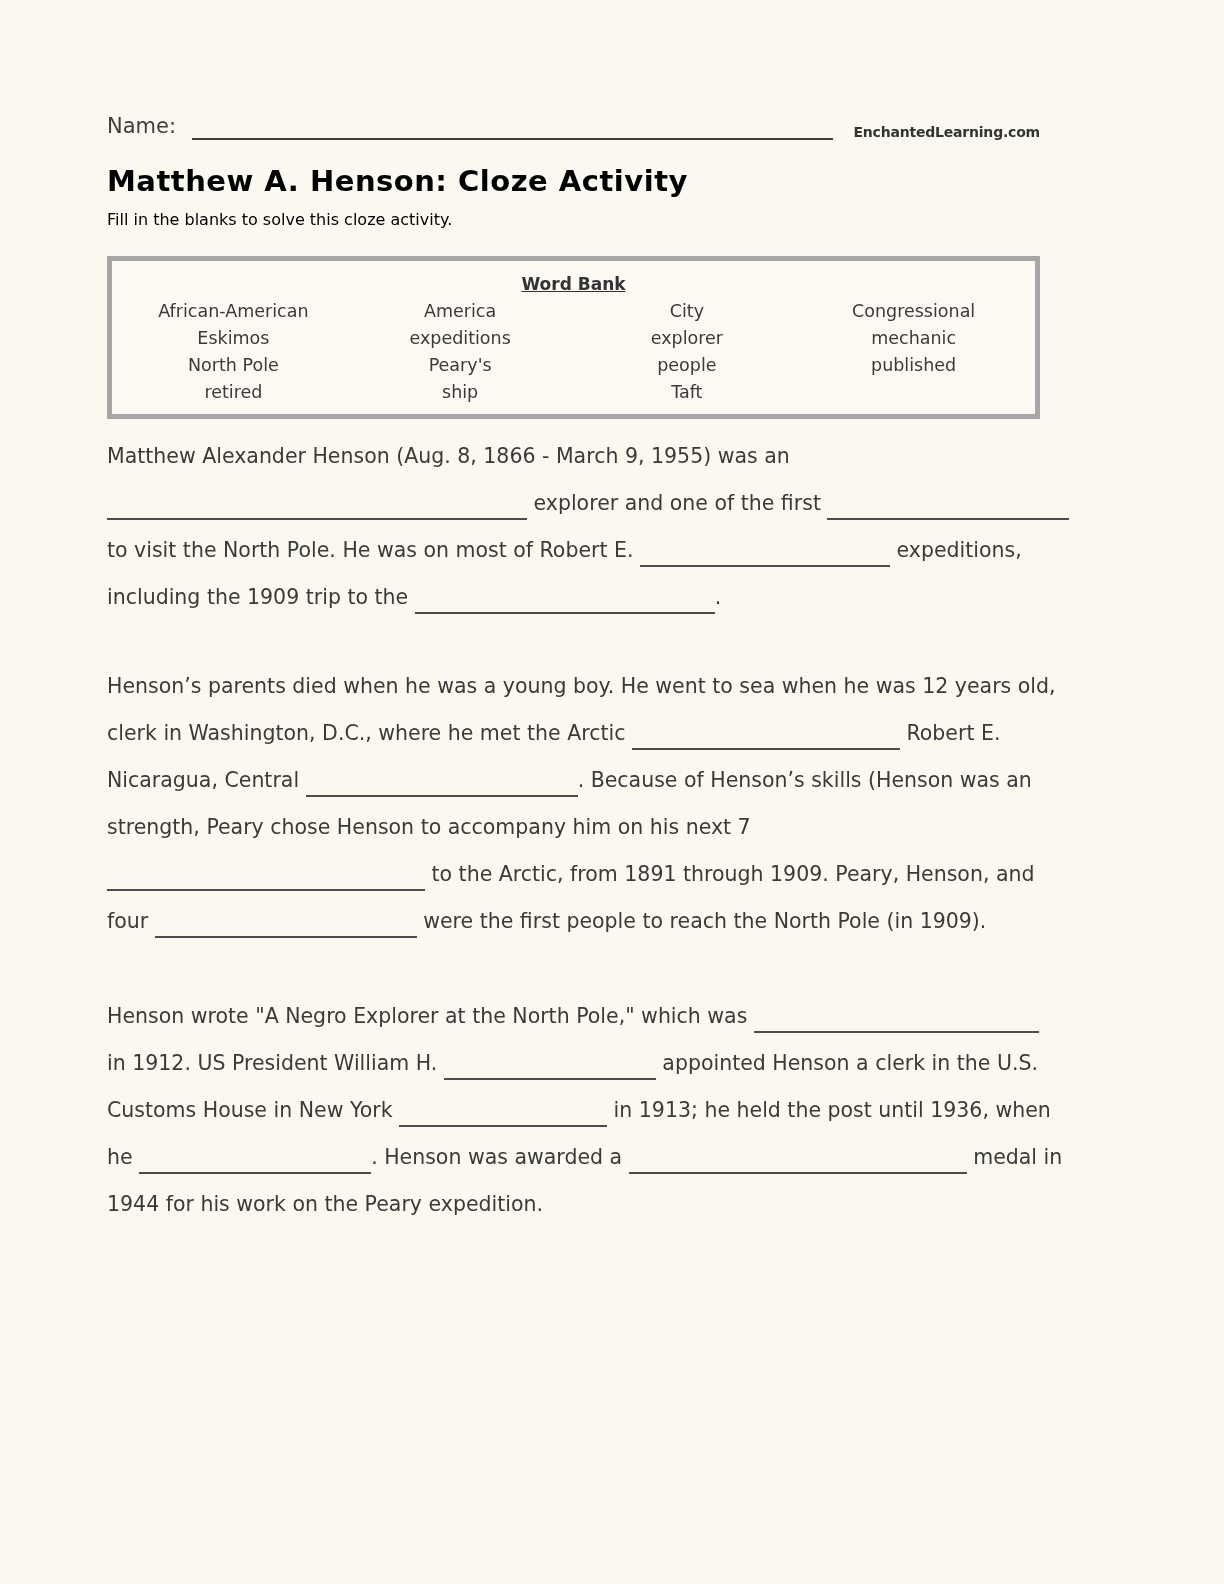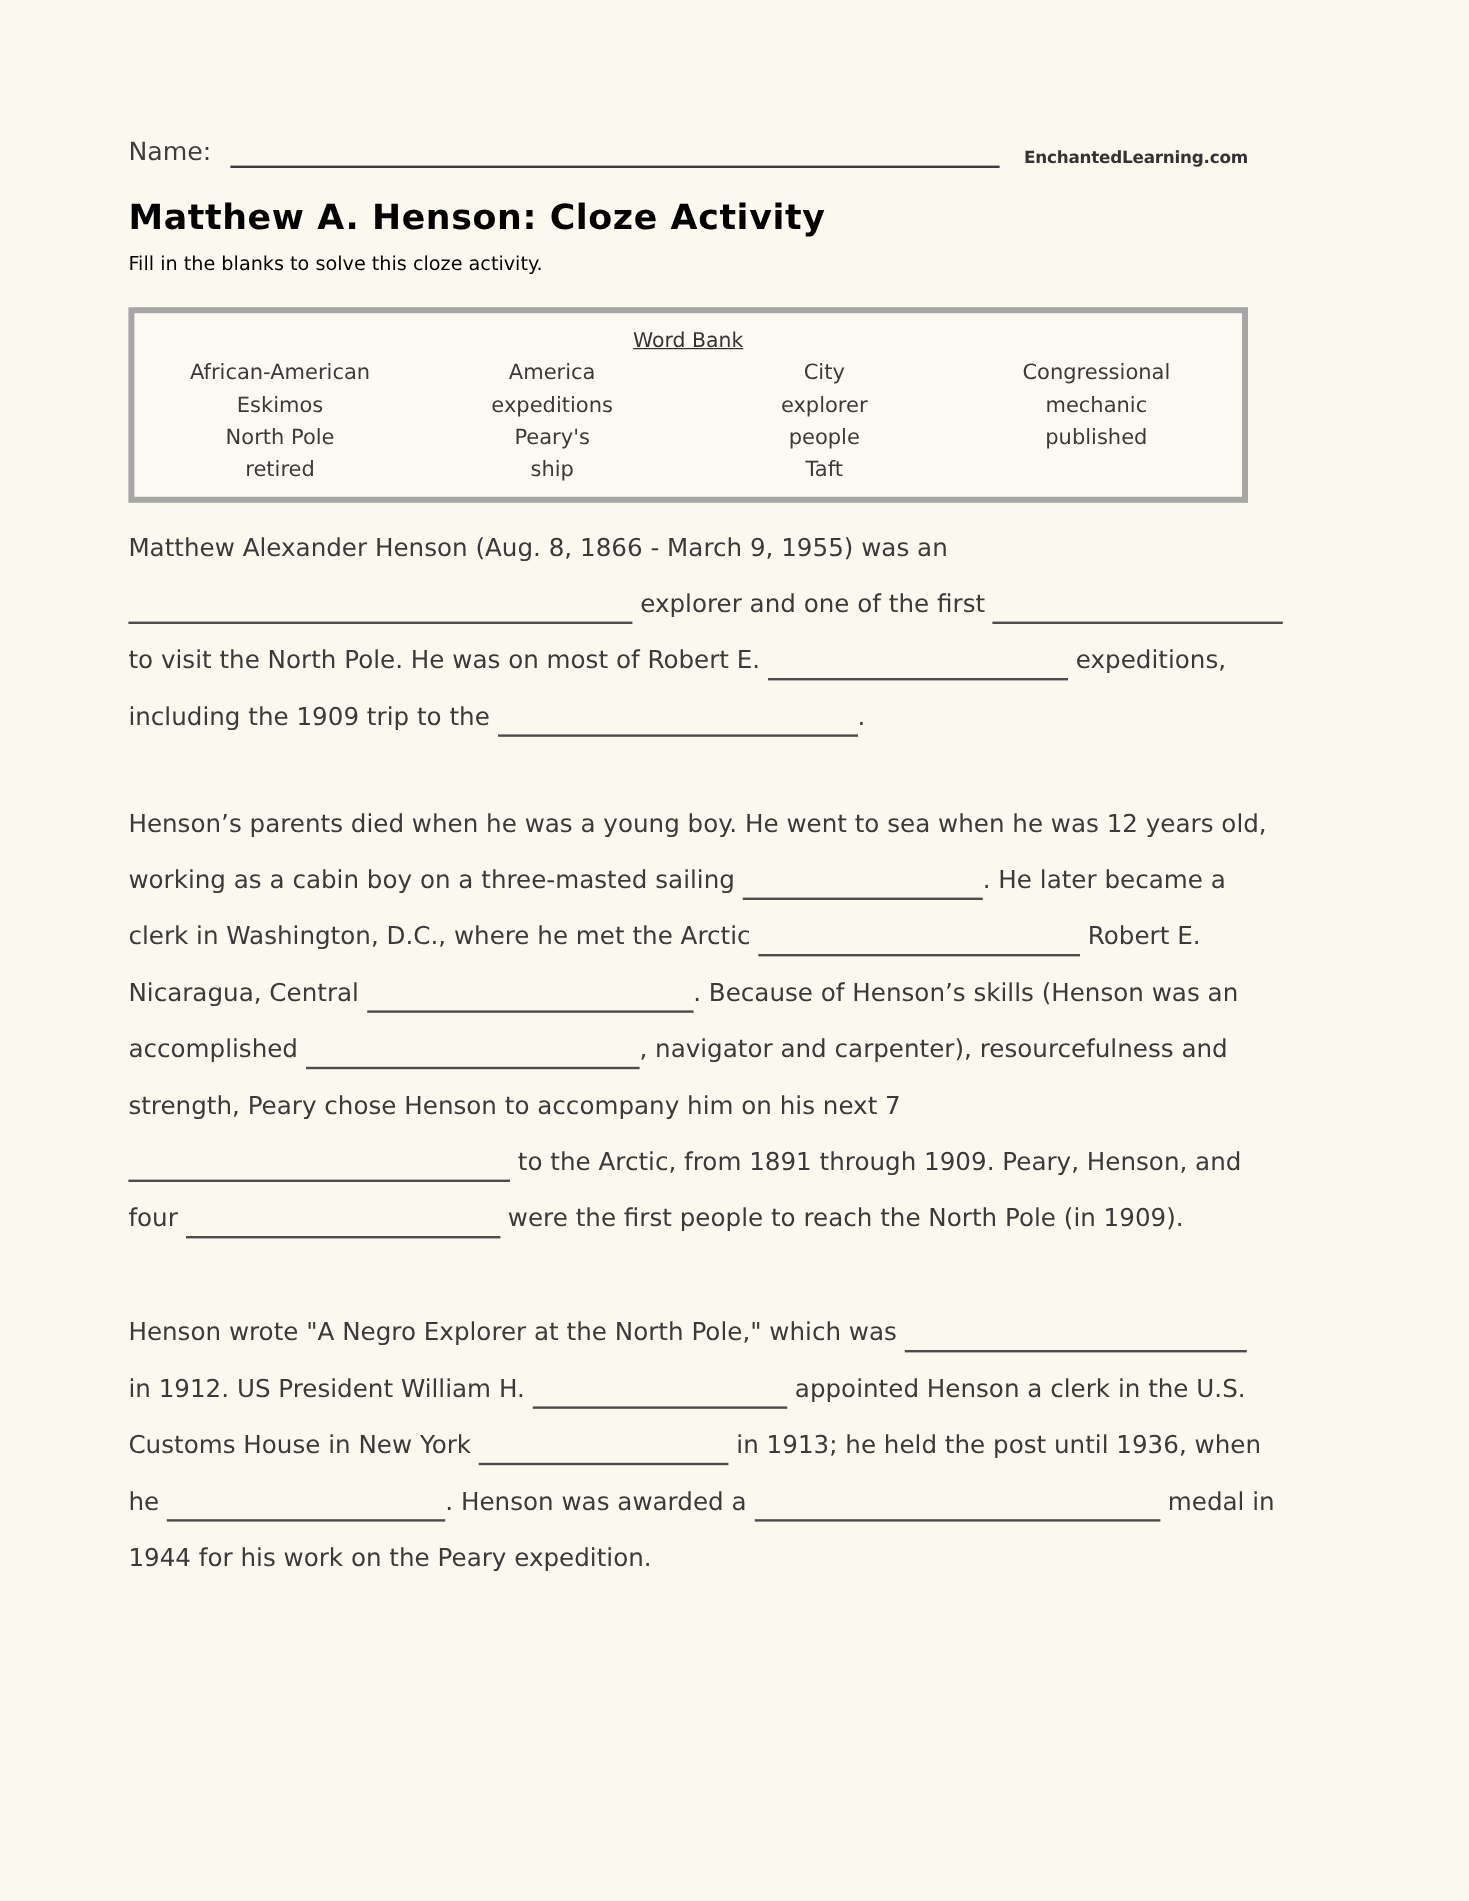--- a/index.html
+++ b/index.html
@@ -17,21 +17,21 @@
   .name-label { font-size: 21px; color: #3d3d3d; line-height: 28px; }
   .name-line { flex: 1; height: 30px; border-bottom: 2px solid #3c3c3c; margin: 0 20px 0 16px; }
   .site { font-size: 14px; font-weight: bold; color: #333; letter-spacing: -0.2px; }
 
   
   .title { font-size: 29px; font-weight: 700; color: #000000; margin: 22px 0 0 0; letter-spacing: 0.5px; line-height: 38px; }
   .instructions { font-size: 16px; margin-top: 8px; line-height: 24px; color: #000000; }
 
   
   .word-bank { margin-top: 24px; border: 5px solid #a6a6a6; background: #fbf9f2; padding: 10px 8px 8px 8px; }
-  .wb-title { text-align: center; font-size: 17px; font-weight: normal; text-decoration: underline; line-height: 27px; color: #333; }
+  .wb-title { text-align: center; font-size: 17px; font-weight: bold; text-decoration: underline; line-height: 27px; color: #333; }
   .wb-grid { display: grid; grid-template-columns: repeat(4, 1fr); }
   .wb-col { text-align: center; }
   .wb-word { font-size: 17.5px; line-height: 27px; color: #3a3a3a; }
 
   
   .body-text { margin-top: 14px; font-size: 20.5px; }
   .para .line { height: 47px; line-height: 47px; white-space: pre; }
   .para-2 { margin-top: 42px; }
   .para-3 { margin-top: 48px; }
   .blank { display: inline-block; height: 32px; border-bottom: 2px solid #4c4c4c; vertical-align: -10px; }
@@ -85,24 +85,22 @@
 
   <div class="body-text">
     <div class="para para-1">
         <div class="line"><span class="run">Matthew Alexander Henson (Aug. 8, 1866 - March 9, 1955) was an</span></div>
         <div class="line"><span class="blank" style="width: 420px;"></span><span class="run"> explorer and one of the first </span><span class="blank" style="width: 242px;"></span></div>
         <div class="line"><span class="run">to visit the North Pole. He was on most of Robert E. </span><span class="blank" style="width: 250px;"></span><span class="run"> expeditions,</span></div>
         <div class="line"><span class="run">including the 1909 trip to the </span><span class="blank" style="width: 300px;"></span><span class="run">.</span></div>
       </div>
     <div class="para para-2">
         <div class="line"><span class="run">Henson’s parents died when he was a young boy. He went to sea when he was 12 years old,</span></div>
-        <div class="line"><span class="run">working as a cabin boy on a three-masted sailing </span><span class="blank" style="width: 200px;"></span><span class="run">. He later became a</span></div>
         <div class="line"><span class="run">clerk in Washington, D.C., where he met the Arctic </span><span class="blank" style="width: 268px;"></span><span class="run"> Robert E.</span></div>
         <div class="line"><span class="run">Nicaragua, Central </span><span class="blank" style="width: 272px;"></span><span class="run">. Because of Henson’s skills (Henson was an</span></div>
-        <div class="line"><span class="run">accomplished </span><span class="blank" style="width: 278px;"></span><span class="run">, navigator and carpenter), resourcefulness and</span></div>
         <div class="line"><span class="run">strength, Peary chose Henson to accompany him on his next 7</span></div>
         <div class="line"><span class="blank" style="width: 318px;"></span><span class="run"> to the Arctic, from 1891 through 1909. Peary, Henson, and</span></div>
         <div class="line"><span class="run">four </span><span class="blank" style="width: 262px;"></span><span class="run"> were the first people to reach the North Pole (in 1909).</span></div>
       </div>
     <div class="para para-3">
         <div class="line"><span class="run">Henson wrote "A Negro Explorer at the North Pole," which was </span><span class="blank" style="width: 285px;"></span></div>
         <div class="line"><span class="run">in 1912. US President William H. </span><span class="blank" style="width: 212px;"></span><span class="run"> appointed Henson a clerk in the U.S.</span></div>
         <div class="line"><span class="run">Customs House in New York </span><span class="blank" style="width: 208px;"></span><span class="run"> in 1913; he held the post until 1936, when</span></div>
         <div class="line"><span class="run">he </span><span class="blank" style="width: 232px;"></span><span class="run">. Henson was awarded a </span><span class="blank" style="width: 338px;"></span><span class="run"> medal in</span></div>
         <div class="line"><span class="run">1944 for his work on the Peary expedition.</span></div>

